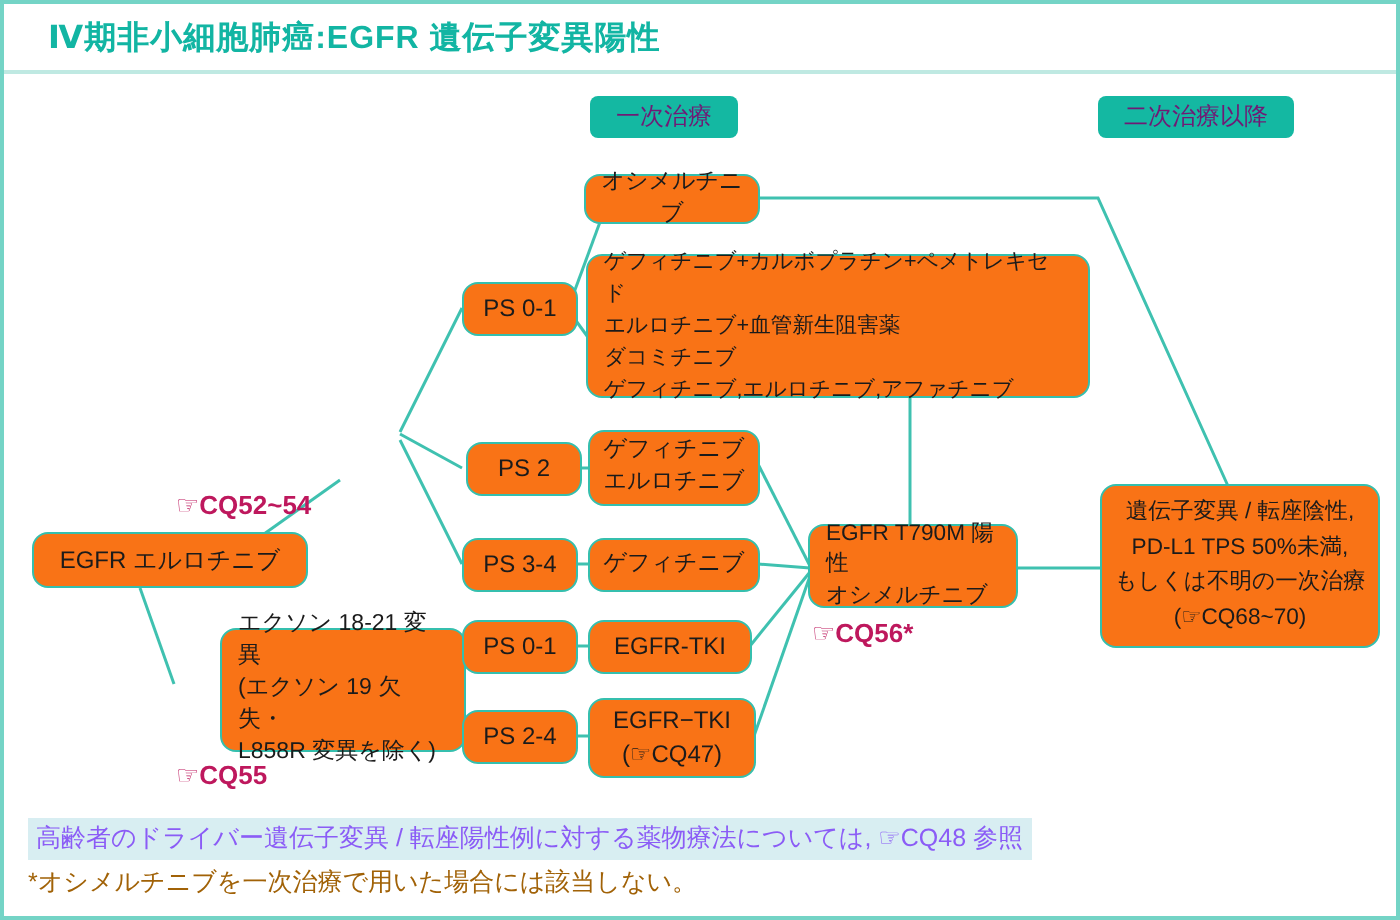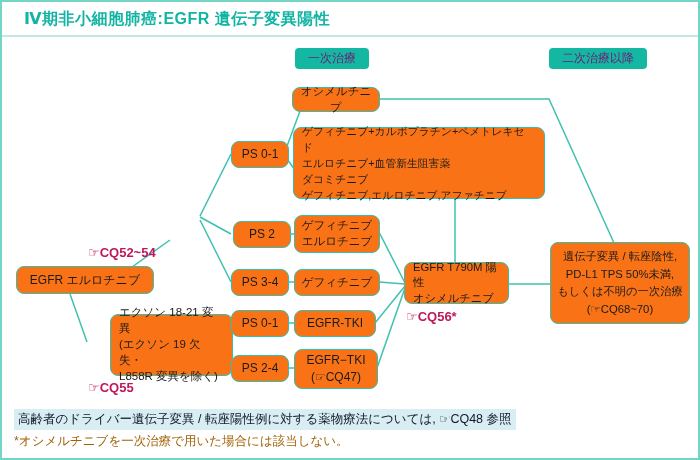--- a/index.html
+++ b/index.html
@@ -41,21 +41,21 @@
   #node-gef{left:292px;top:267px;width:86px;height:27px;font-size:11.5px;}
   #node-tki1{left:292px;top:308px;width:82px;height:27px;}
   #node-tki2{left:292px;top:347px;width:84px;height:40px;}
   #node-t790m{left:402px;top:260px;width:105px;height:42px;font-size:11.3px;}
   #node-second{left:548px;top:240px;width:140px;height:82px;font-size:11.3px;line-height:1.55;}
   .cq-note{position:absolute;font-size:13px;font-weight:bold;color:#be185d;white-space:nowrap;}
   #note-cq52{left:86px;top:243px;}
   #note-cq55{left:86px;top:378px;}
   #note-cq56{left:404px;top:307px;}
   .footer-highlight{
-    position:absolute;left:12px;top:407px;background:#d8eef2;color:#0f172a;
+    position:absolute;left:12px;top:407px;background:#d8eef2;color:#8b5cf6;
     font-size:12.5px;padding:2px 4px;white-space:nowrap;
   }
   .footer-note{position:absolute;left:12px;top:431px;color:#a16207;font-size:12.5px;white-space:nowrap;}
   line,polyline{stroke:#3fc1b0;stroke-width:1.5;fill:none;}
 </style>
 </head>
 <body>
 
 <div id="stage">
 

